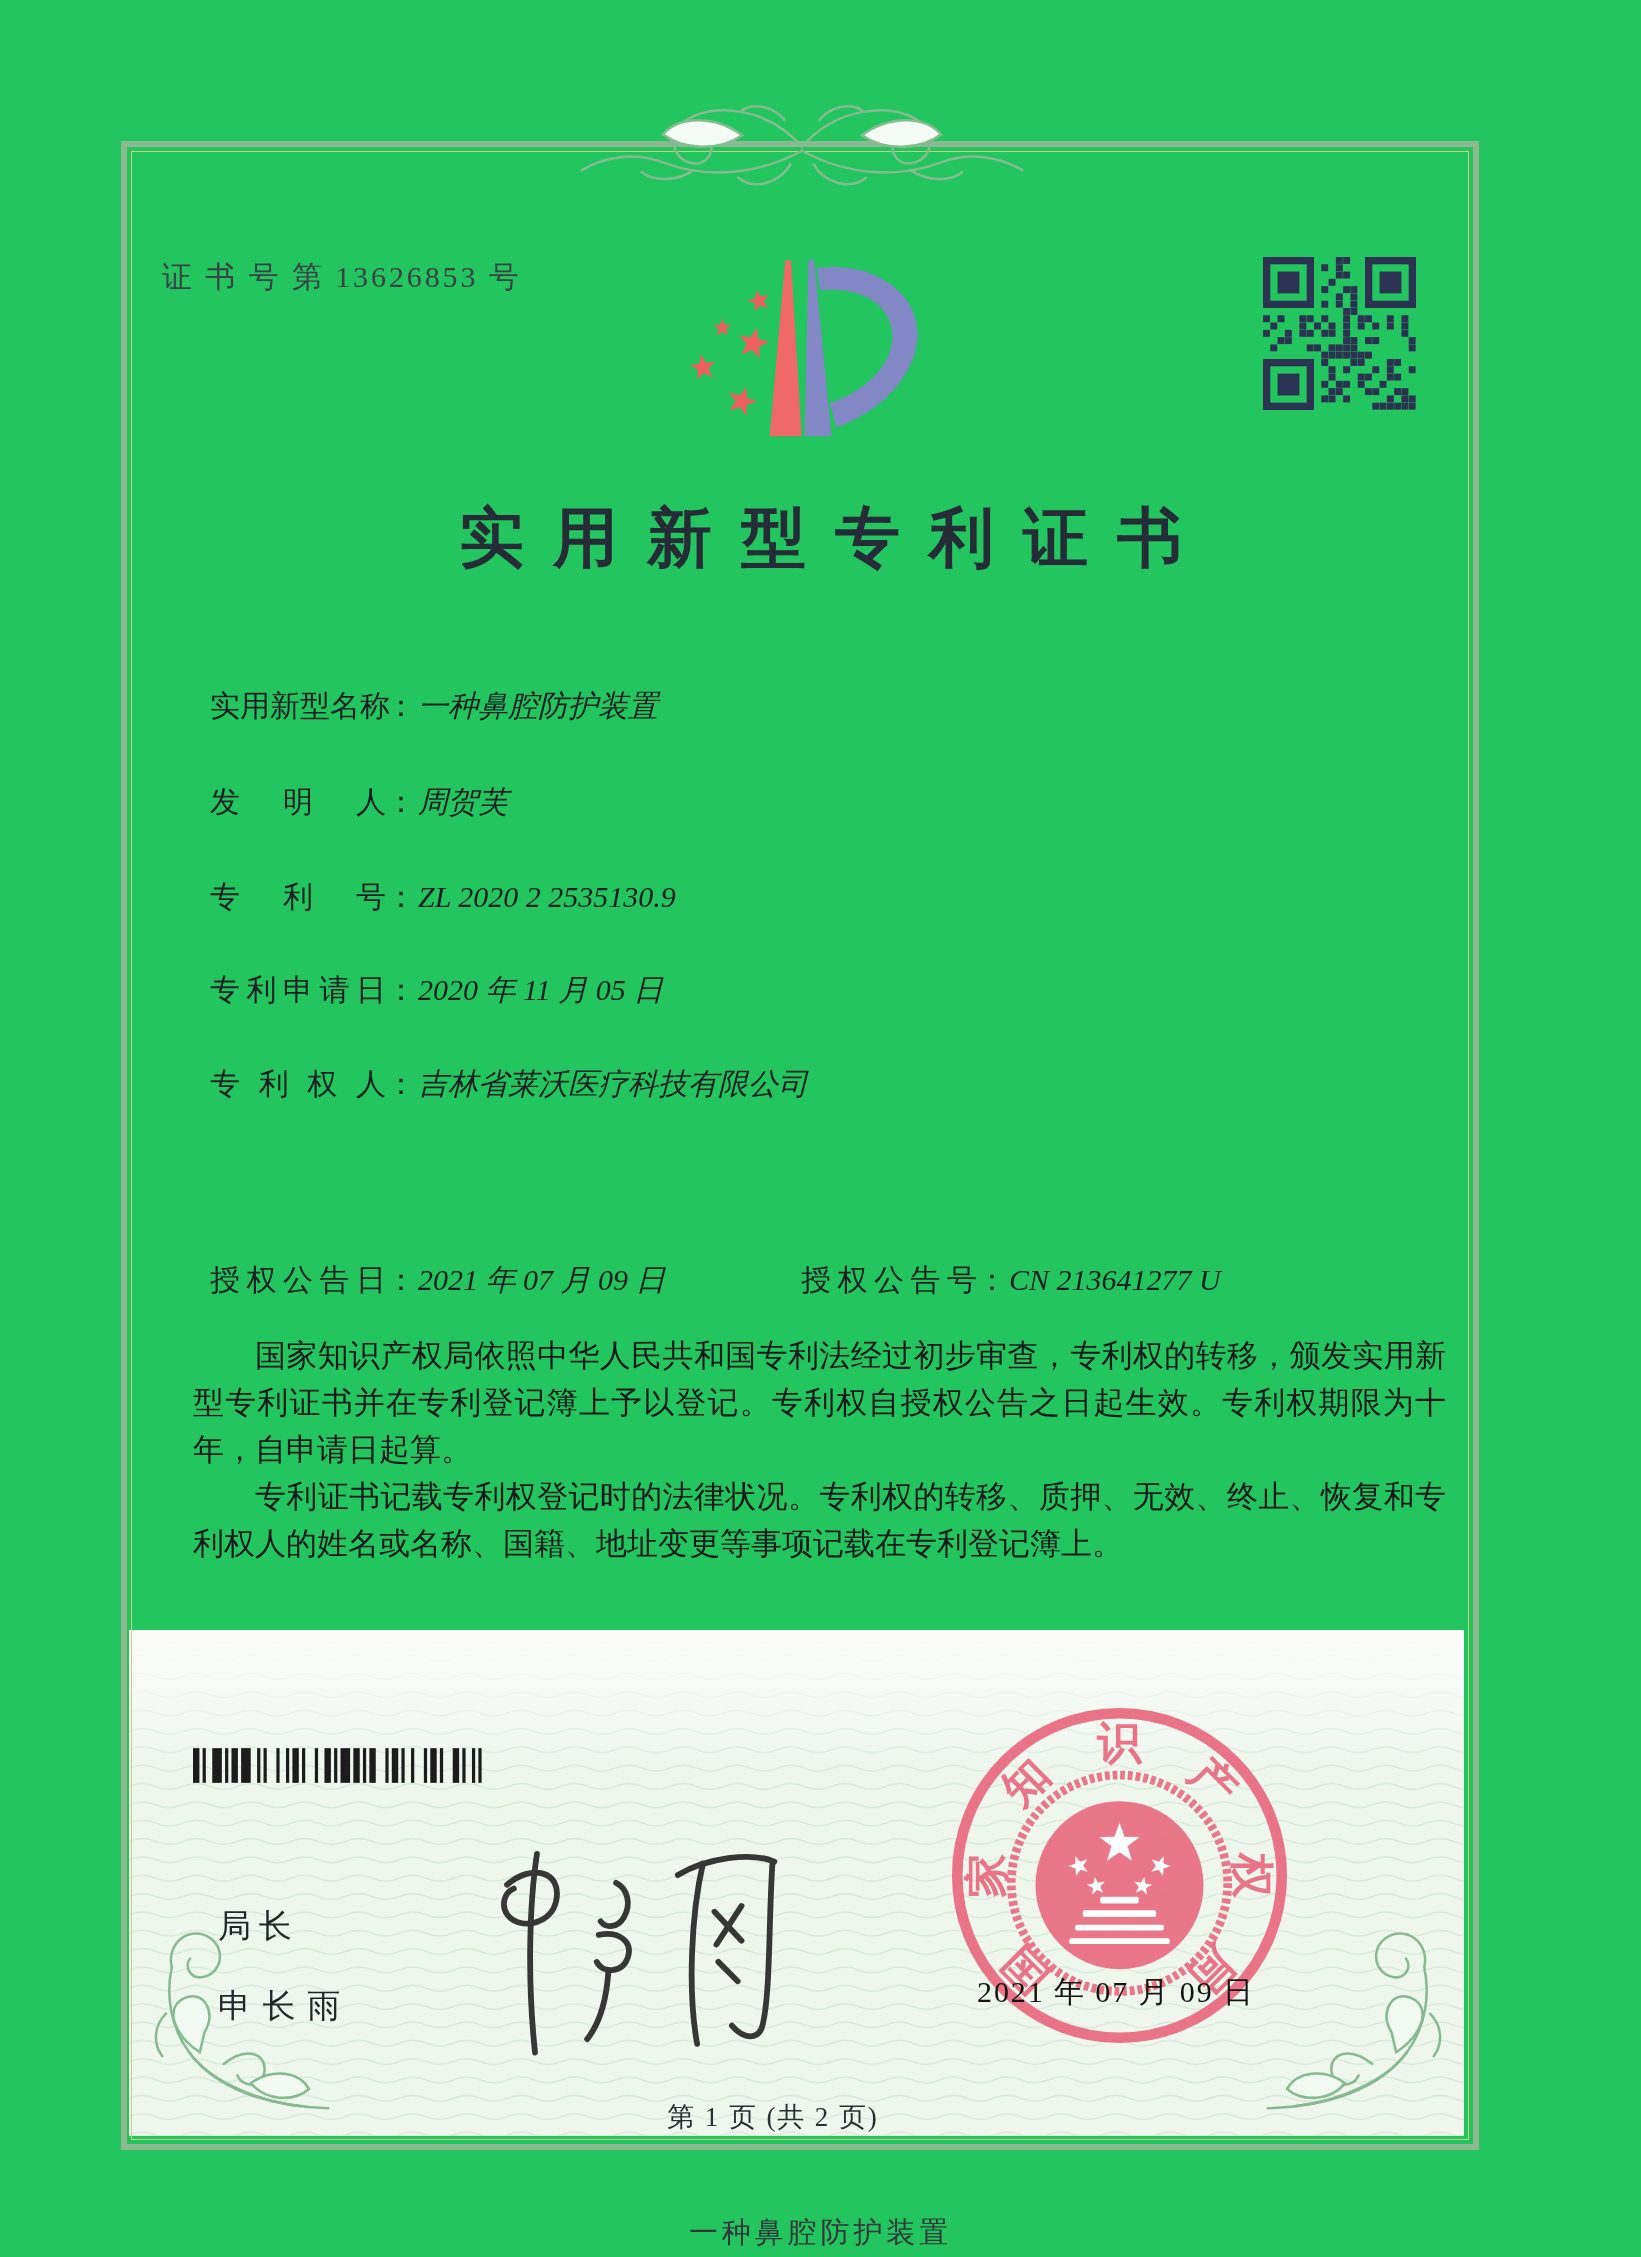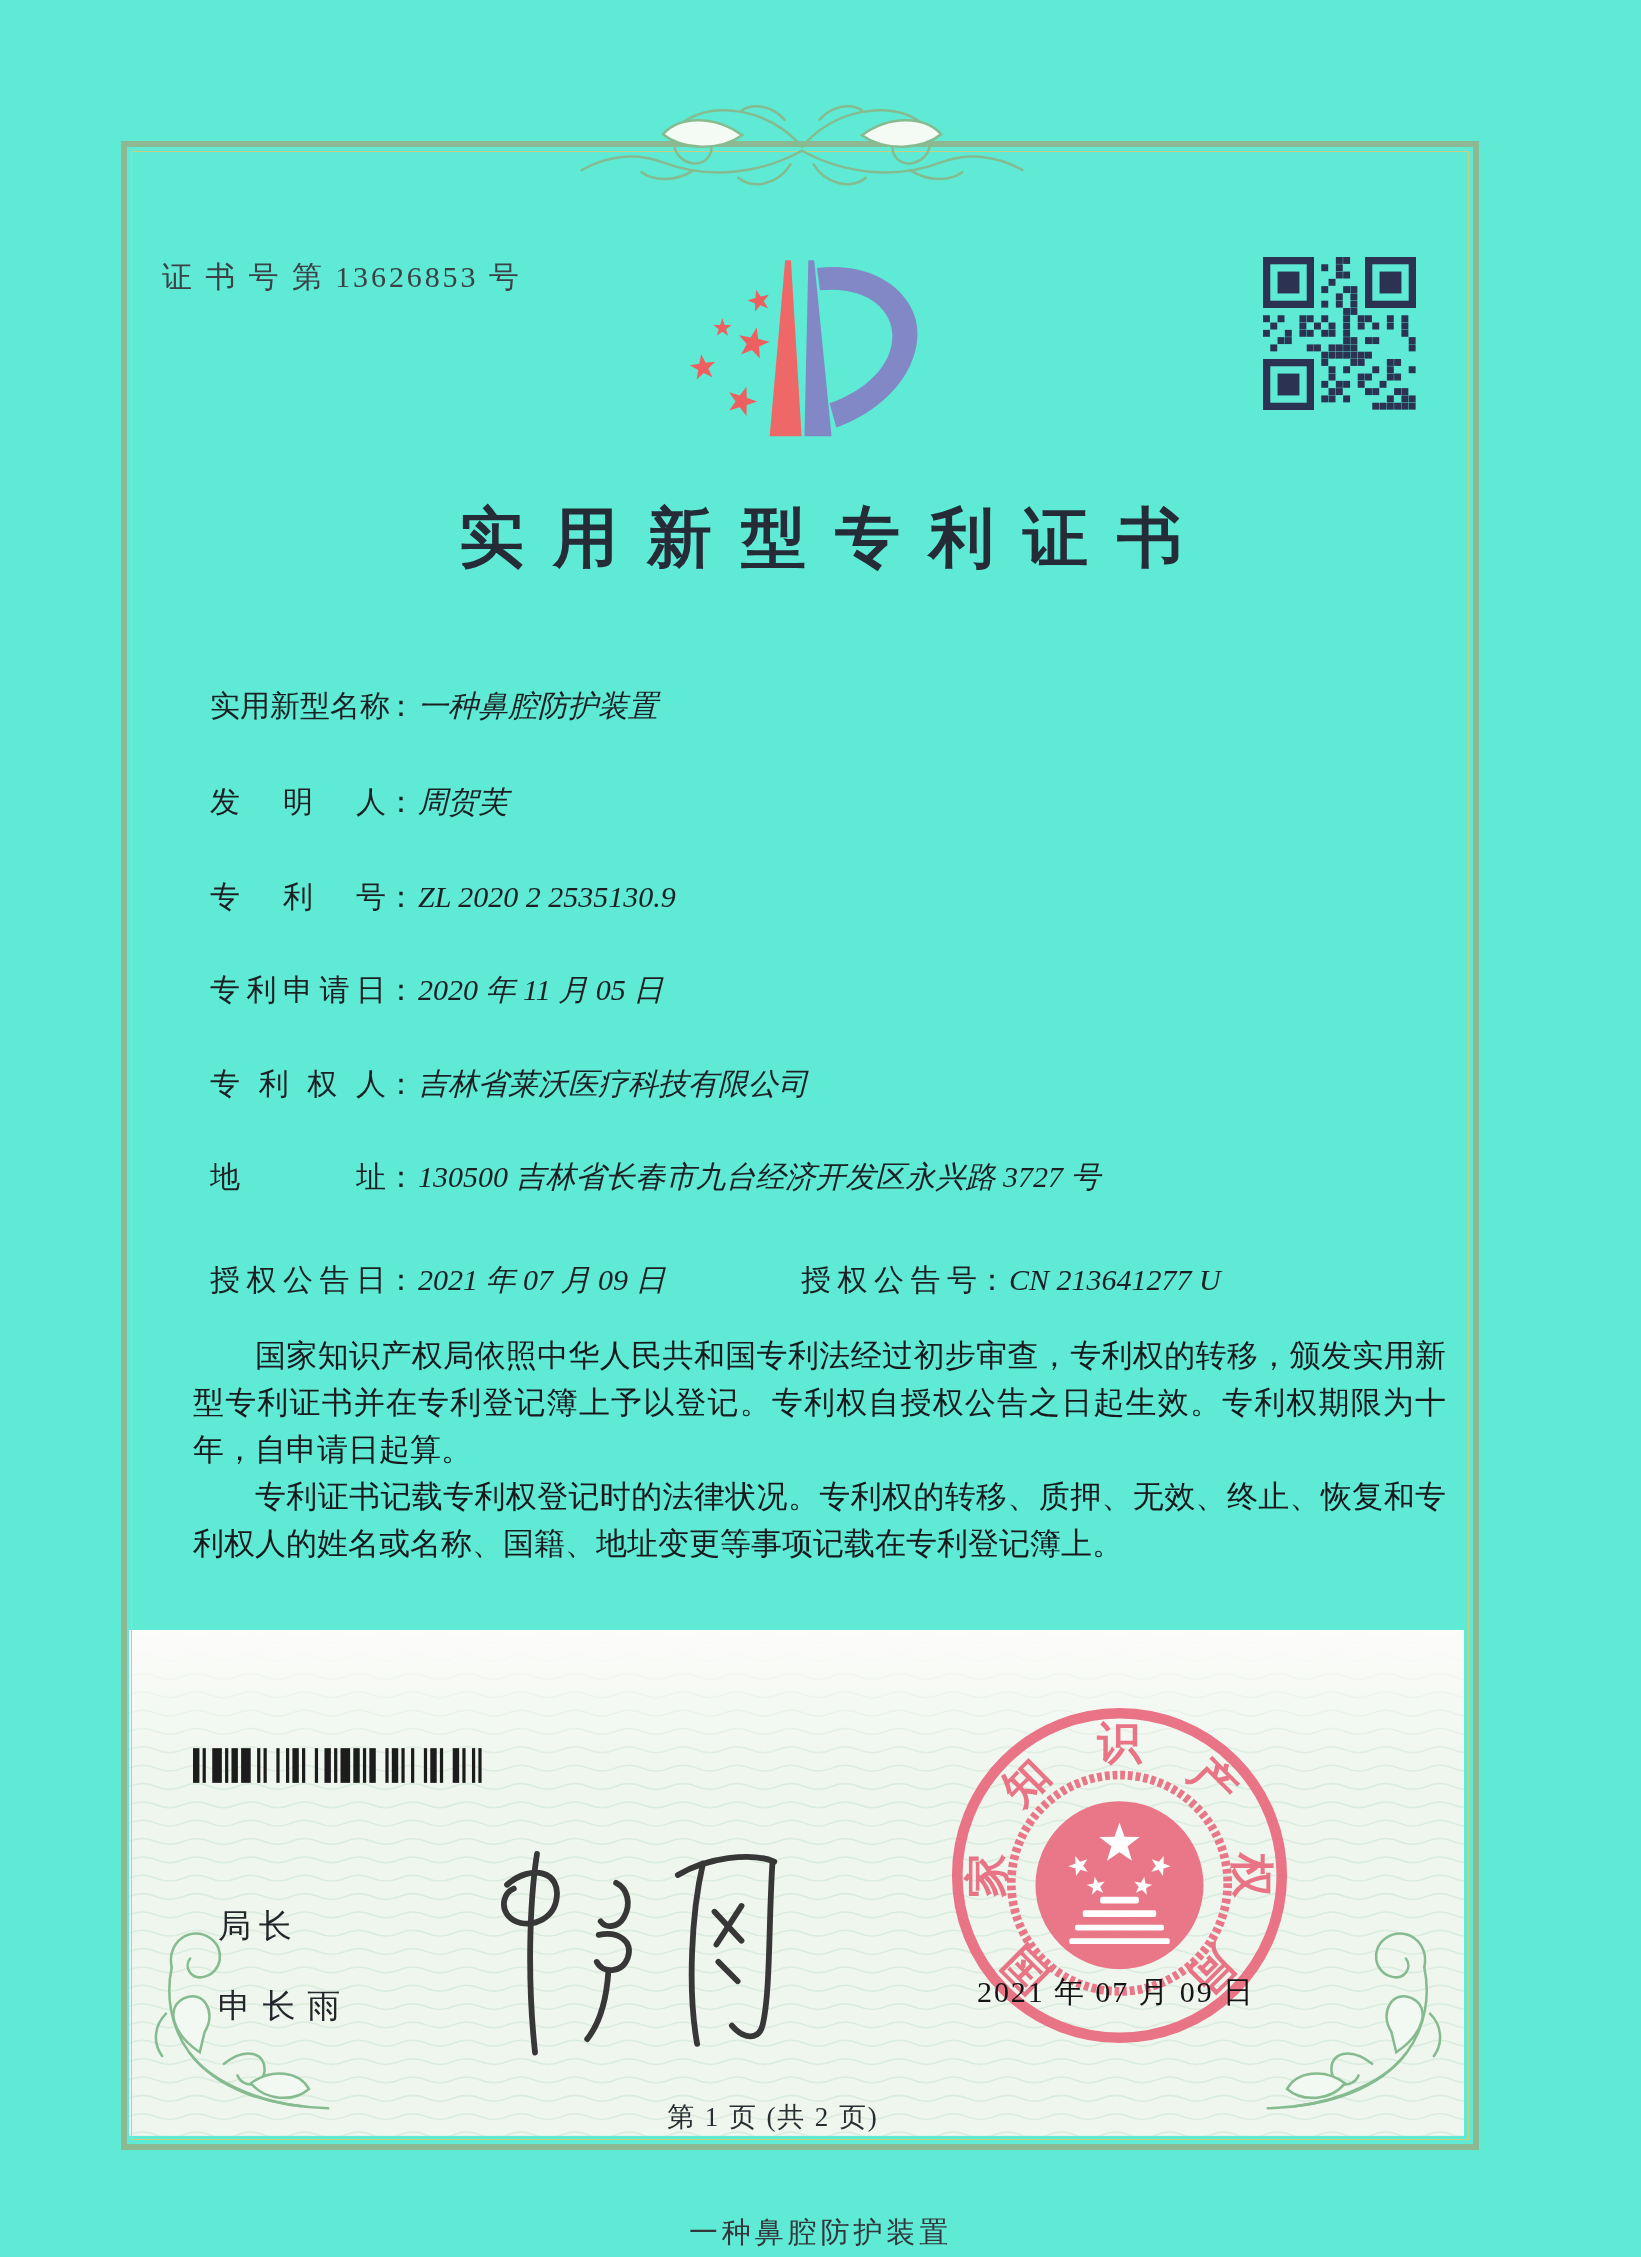--- a/index.html
+++ b/index.html
@@ -1,18 +1,18 @@
 <!DOCTYPE html>
 <html><head>
 <meta charset="utf-8">
 <style>
   html,body{margin:0;padding:0;background:#ffffff;}
   .paper{
     position:relative;width:1641px;height:2257px;overflow:hidden;
-    background:#5eead4;
+    background:#22c55e;
     font-family:"Liberation Serif","DejaVu Serif",serif;
     color:#1f2328;
   }
   .frame{
     position:absolute;left:121px;top:141px;width:1346px;height:1997px;
     border:6.8px solid #8cb892;
   }
   .frame-inner{
     position:absolute;left:3.9px;top:3.9px;right:3.9px;bottom:3.9px;
     border:1.9px solid #c9cf7d;
@@ -321,23 +321,20 @@
   </div>
   <div class="field-row" style="top:877px;">
     <span class="f-label">专　利　号</span><span class="f-sep">：</span><span class="f-value">ZL 2020 2 2535130.9</span>
   </div>
   <div class="field-row" style="top:970px;">
     <span class="f-label">专利申请日</span><span class="f-sep">：</span><span class="f-value">2020 年 11 月 05 日</span>
   </div>
   <div class="field-row" style="top:1064px;">
     <span class="f-label">专 利 权 人</span><span class="f-sep">：</span><span class="f-value">吉林省莱沃医疗科技有限公司</span>
   </div>
-  <div class="field-row" style="top:1157px;">
-    <span class="f-label">地　　　址</span><span class="f-sep">：</span><span class="f-value">130500 吉林省长春市九台经济开发区永兴路 3727 号</span>
-  </div>
 
   <div class="field-row" style="top:1260px;">
     <span class="f-label">授权公告日</span><span class="f-sep">：</span><span class="f-value">2021 年 07 月 09 日</span>
     <span class="grant2">
       <span class="f-label">授权公告号</span><span class="f-sep">：</span><span class="f-value">CN 213641277 U</span>
     </span>
   </div>
 
   <div class="body-text">
     <p>国家知识产权局依照中华人民共和国专利法经过初步审查，专利权的转移，颁发实用新型专利证书并在专利登记簿上予以登记。专利权自授权公告之日起生效。专利权期限为十年，自申请日起算。</p>

